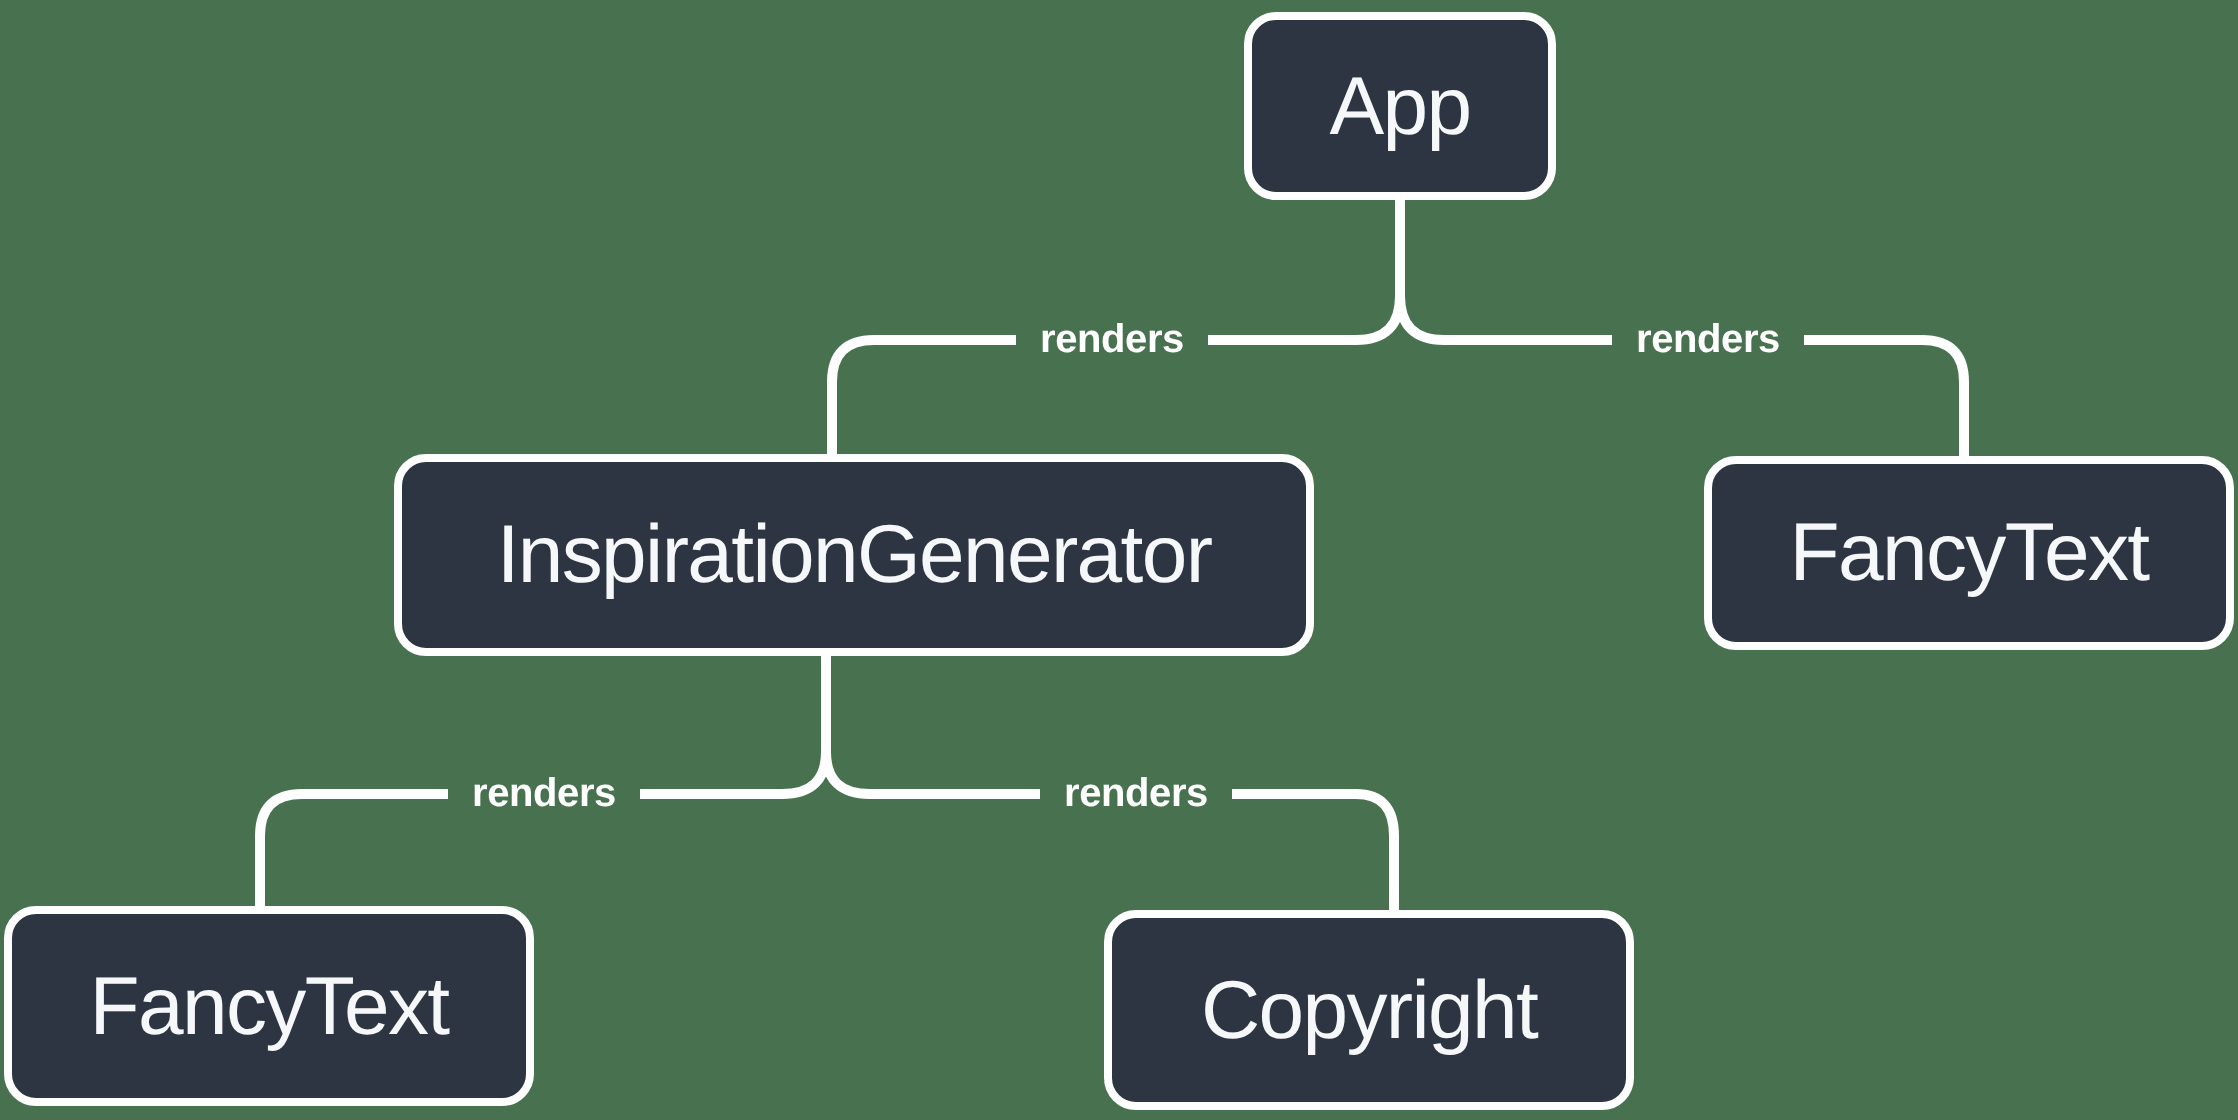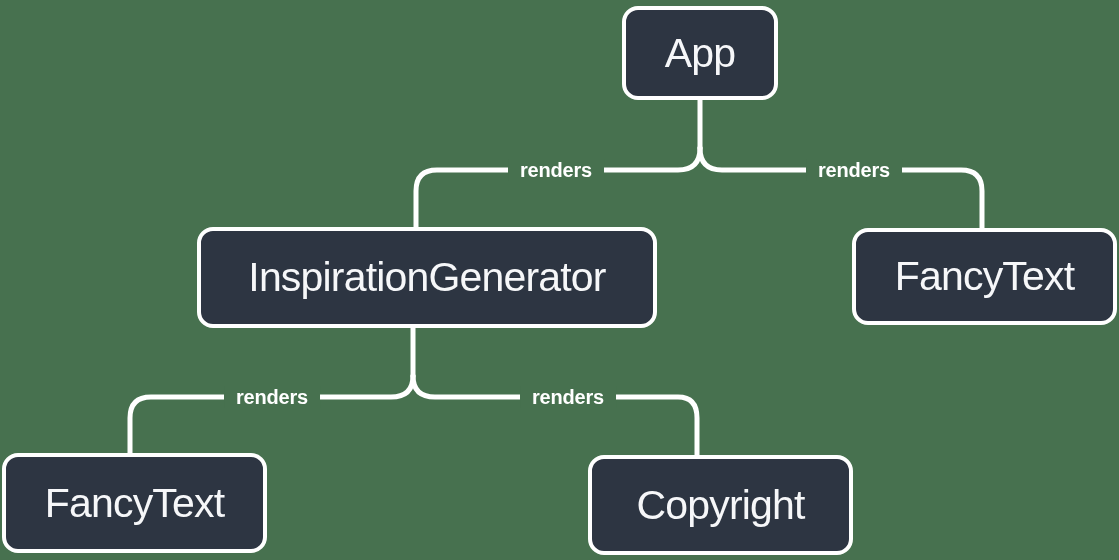--- a/index.html
+++ b/index.html
@@ -80,21 +80,21 @@
   </svg>
 
   <div class="node" style="left:197px; top:227px; width:460px; height:101px;">InspirationGenerator</div>
 
   <div class="node" style="left:622px; top:6px; width:156px; height:94px;">App</div>
 
   <div class="node" style="left:852px; top:228px; width:265px; height:97px;">FancyText</div>
 
   <div class="node" style="left:2px; top:453px; width:265px; height:100px;">FancyText</div>
 
-  <div class="node" style="left:588px; top:455px; width:265px; height:100px;">Copyright</div>
+  <div class="node" style="left:552px; top:455px; width:265px; height:100px;">Copyright</div>
 
   <span class="edge-label" style="left:556px; top:170px;">renders</span>
 
   <span class="edge-label" style="left:854px; top:170px;">renders</span>
 
   <span class="edge-label" style="left:272px; top:397px;">renders</span>
 
   <span class="edge-label" style="left:568px; top:397px;">renders</span>
 
 </div>

